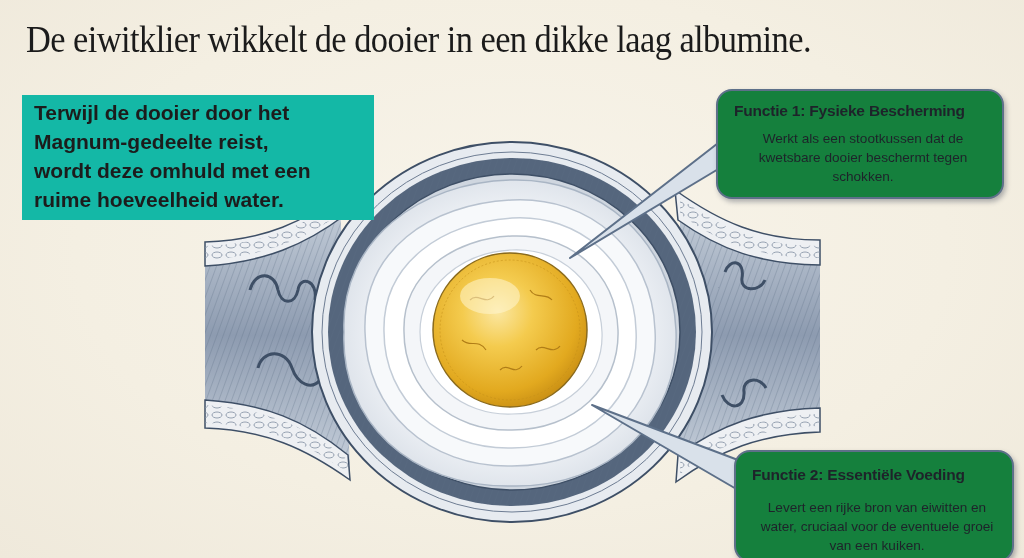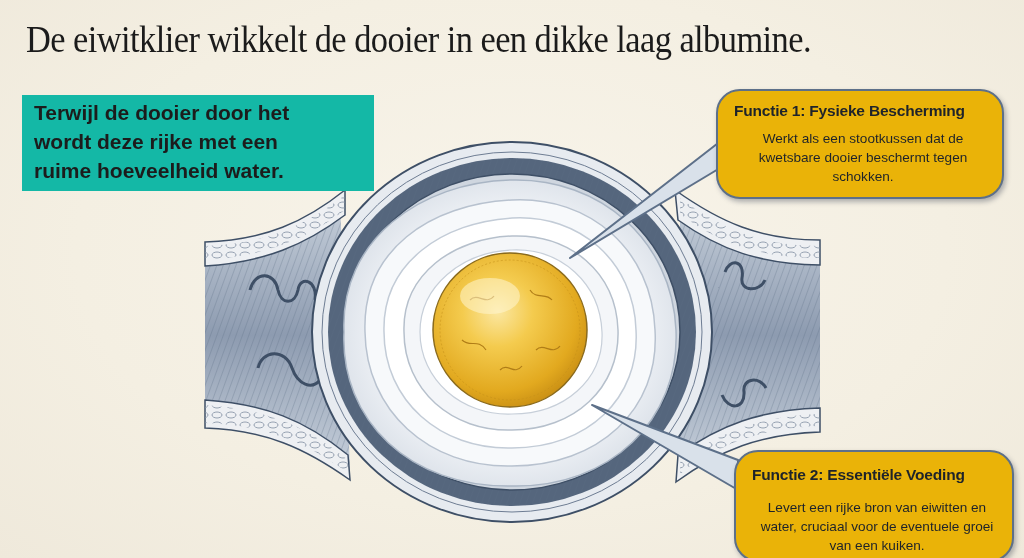--- a/index.html
+++ b/index.html
@@ -50,23 +50,23 @@
   .illustration {
     position: absolute;
     left: 0;
     top: 0;
     width: 1024px;
     height: 558px;
     z-index: 1;
   }
   .callout {
     position: absolute;
-    background: #eab308;
+    background: #15803d;
     border: 2px solid #5d7089;
-    border-radius: 24px;
+    border-radius: 16px;
     box-shadow: 2px 3px 5px rgba(40, 50, 70, 0.35);
     z-index: 4;
     color: #1e232a;
   }
   .callout-1 {
     left: 716px;
     top: 89px;
     width: 284px;
     height: 106px;
   }
@@ -108,21 +108,22 @@
 </style>
 </head>
 <body>
 
 <div class="page"></div>
 
 <div class="title">De eiwitklier wikkelt de dooier in een dikke laag albumine.</div>
 
 <div class="intro">
   <div>Terwijl de dooier door het</div>
-  <div>wordt deze rijke met een</div>
+  <div>Magnum-gedeelte reist,</div>
+  <div>wordt deze omhuld met een</div>
   <div>ruime hoeveelheid water.</div>
 </div>
 
 <svg class="illustration" viewBox="0 0 1024 558" xmlns="http://www.w3.org/2000/svg">
   <defs>
     <radialGradient id="yolkGrad" cx="42%" cy="38%" r="65%">
       <stop offset="0%" stop-color="#fbe7a2"></stop>
       <stop offset="35%" stop-color="#f4cb4e"></stop>
       <stop offset="80%" stop-color="#e2a91f"></stop>
       <stop offset="100%" stop-color="#c98f14"></stop>

